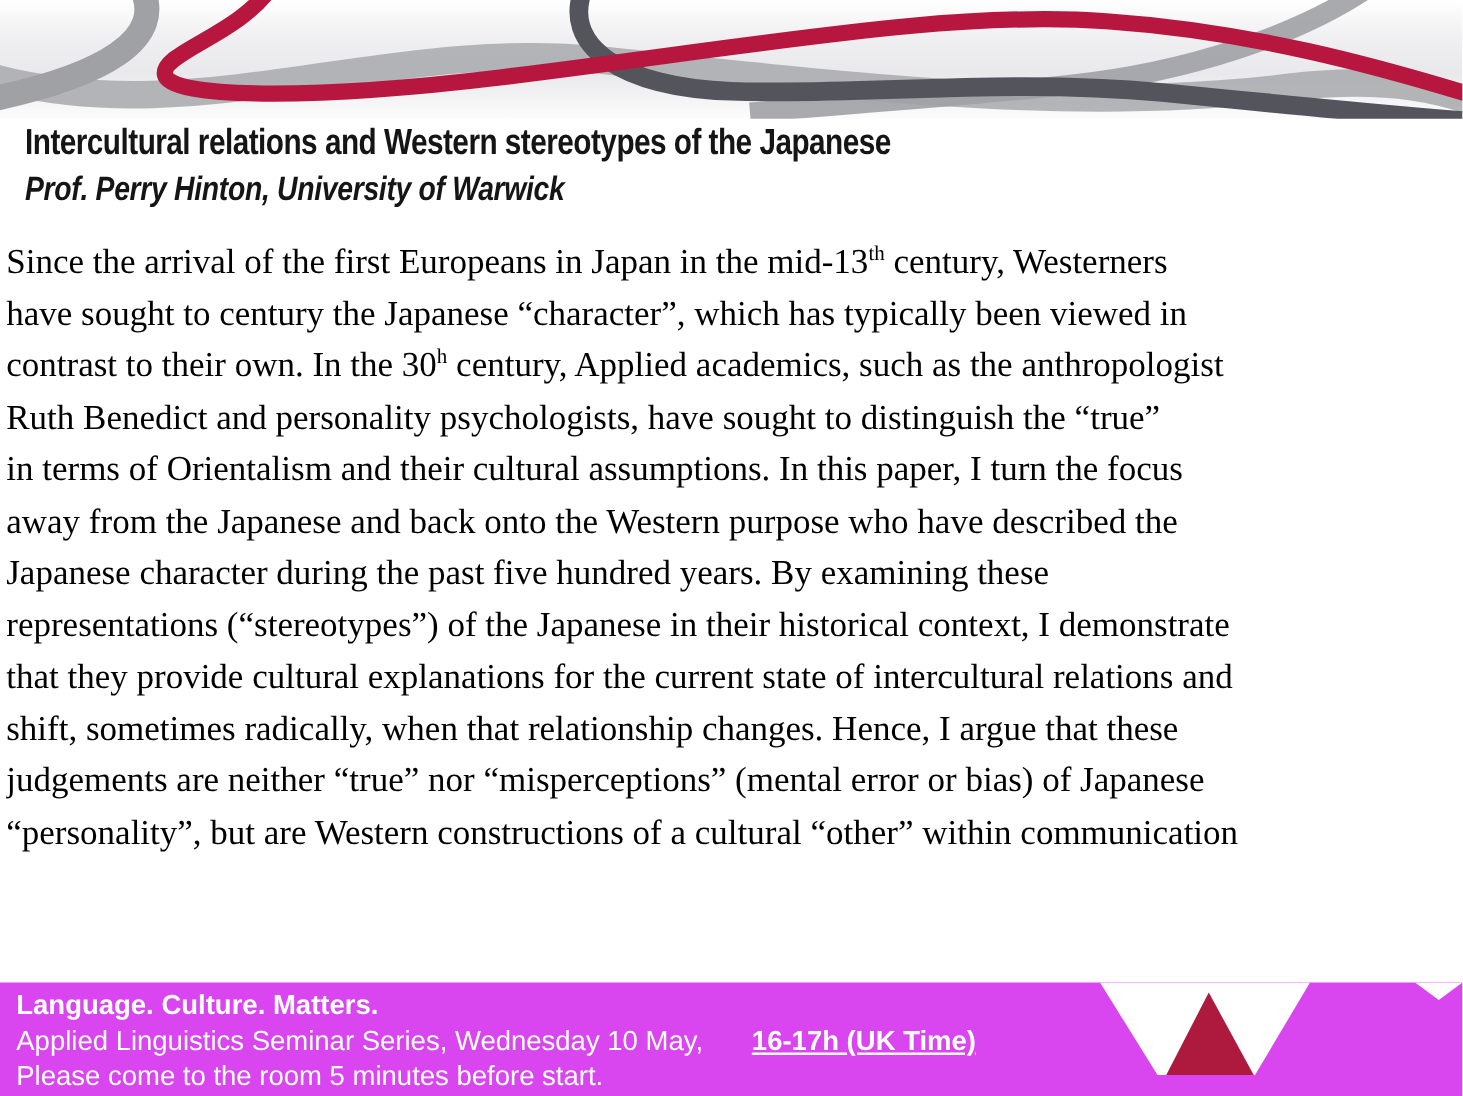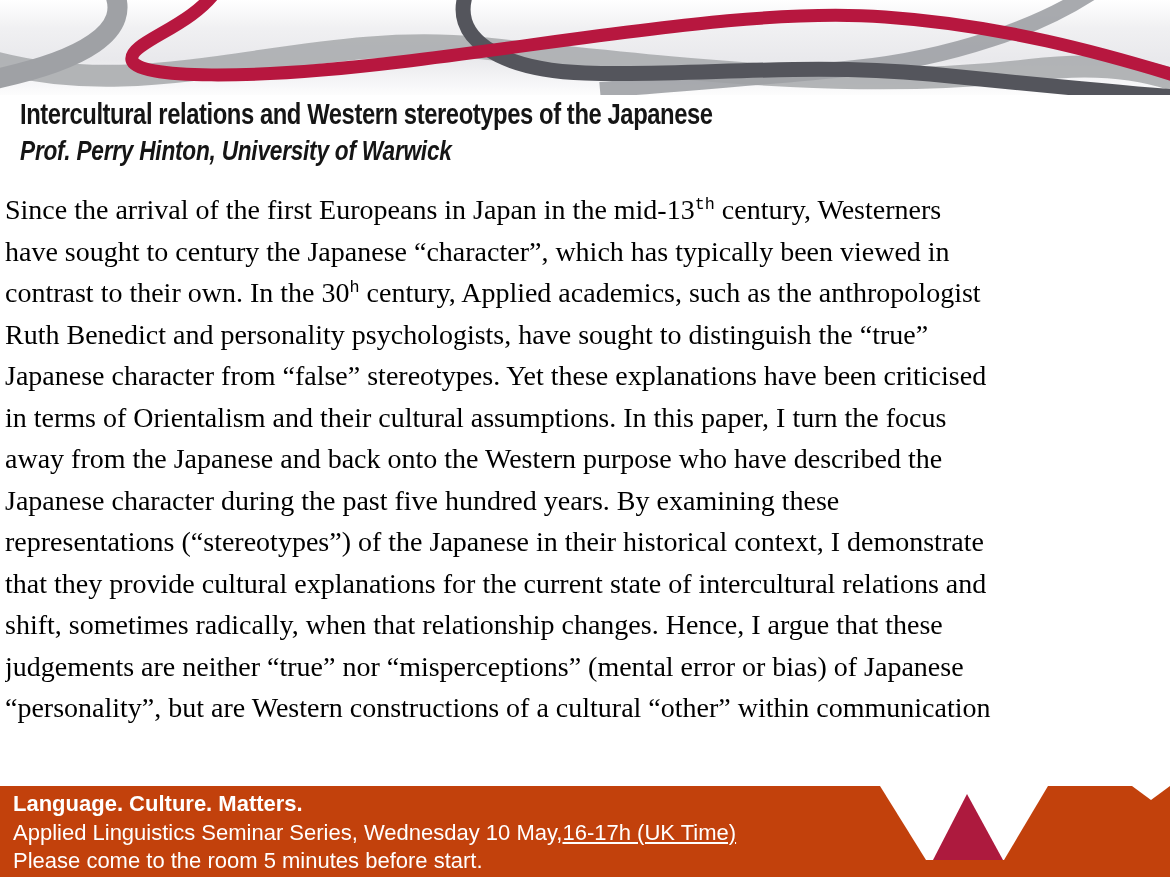--- a/index.html
+++ b/index.html
@@ -21,28 +21,28 @@
     font-size:27px;font-weight:bold;font-style:italic;color:#151515;
     letter-spacing:-0.3px;margin-top:5px;
     transform:scaleX(0.84);transform-origin:left center;white-space:nowrap;
   }
   .abstract{
     position:absolute;top:189px;left:5px;width:1165px;height:590px;
     font-family:"Liberation Serif",serif;font-size:28px;line-height:41.5px;
     color:#000;overflow:hidden;
   }
   .abstract .line{white-space:nowrap;}
-  .abstract sup{font-size:0.6em;line-height:0;vertical-align:super;font-family:Liberation Mono, monospace;}
+  .abstract sup{font-size:0.6em;line-height:0;vertical-align:super;}
   .footer{
     position:absolute;left:0;bottom:0;width:1170px;height:91px;
-    background:#c2410c;color:#ffffff;
+    background:#d946ef;color:#ffffff;
   }
   .footer-text{position:absolute;left:13px;top:4px;font-size:22px;line-height:28.5px;white-space:nowrap;}
   .tagline{font-weight:bold;}
-  .series-time{font-weight:normal;text-decoration:underline;}
+  .series-time{font-weight:bold;text-decoration:underline;margin-left:39px;}
   .w-logo{position:absolute;right:0;top:0;width:300px;height:91px;}
 </style>
 </head>
 <body>
 
 <div class="ribbon-area">
   <svg width="1170" height="95" viewBox="0 0 1170 95">
     <path d="M -20 58 C 150 110, 300 30, 480 48 C 660 66, 850 92, 1030 70 C 1110 60, 1160 72, 1200 90" fill="none" stroke="#abadaf" stroke-width="22" opacity="0.9"></path>
     <path d="M 1098 -12 C 1040 28, 950 58, 855 68 C 760 78, 680 83, 600 90" fill="none" stroke="#9fa1a5" stroke-width="16" opacity="0.9"></path>
     <path d="M 468 -12 C 446 38, 500 70, 585 73 C 690 77, 800 62, 930 74 C 1010 82, 1090 90, 1175 97" fill="none" stroke="#54555c" stroke-width="15"></path>
@@ -54,21 +54,20 @@
 <div class="titles">
   <div class="page-title">Intercultural relations and Western stereotypes of the Japanese</div>
   <div class="speaker">Prof. Perry Hinton, University of Warwick</div>
 </div>
 
 <div class="abstract">
   <div class="line"><span>Since the arrival of the first Europeans in Japan in the mid-13</span><sup>th</sup><span> century, Westerners</span></div>
   <div class="line"><span>have sought to century the Japanese “character”, which has typically been viewed in</span></div>
   <div class="line"><span>contrast to their own. In the 30</span><sup>h</sup><span> century, Applied academics, such as the anthropologist</span></div>
   <div class="line"><span>Ruth Benedict and personality psychologists, have sought to distinguish the “true”</span></div>
-  <div class="line"><span>Japanese character from “false” stereotypes. Yet these explanations have been criticised</span></div>
   <div class="line"><span>in terms of Orientalism and their cultural assumptions. In this paper, I turn the focus</span></div>
   <div class="line"><span>away from the Japanese and back onto the Western purpose who have described the</span></div>
   <div class="line"><span>Japanese character during the past five hundred years. By examining these</span></div>
   <div class="line"><span>representations (“stereotypes”) of the Japanese in their historical context, I demonstrate</span></div>
   <div class="line"><span>that they provide cultural explanations for the current state of intercultural relations and</span></div>
   <div class="line"><span>shift, sometimes radically, when that relationship changes. Hence, I argue that these</span></div>
   <div class="line"><span>judgements are neither “true” nor “misperceptions” (mental error or bias) of Japanese</span></div>
   <div class="line"><span>“personality”, but are Western constructions of a cultural “other” within communication</span></div>
 </div>
 

